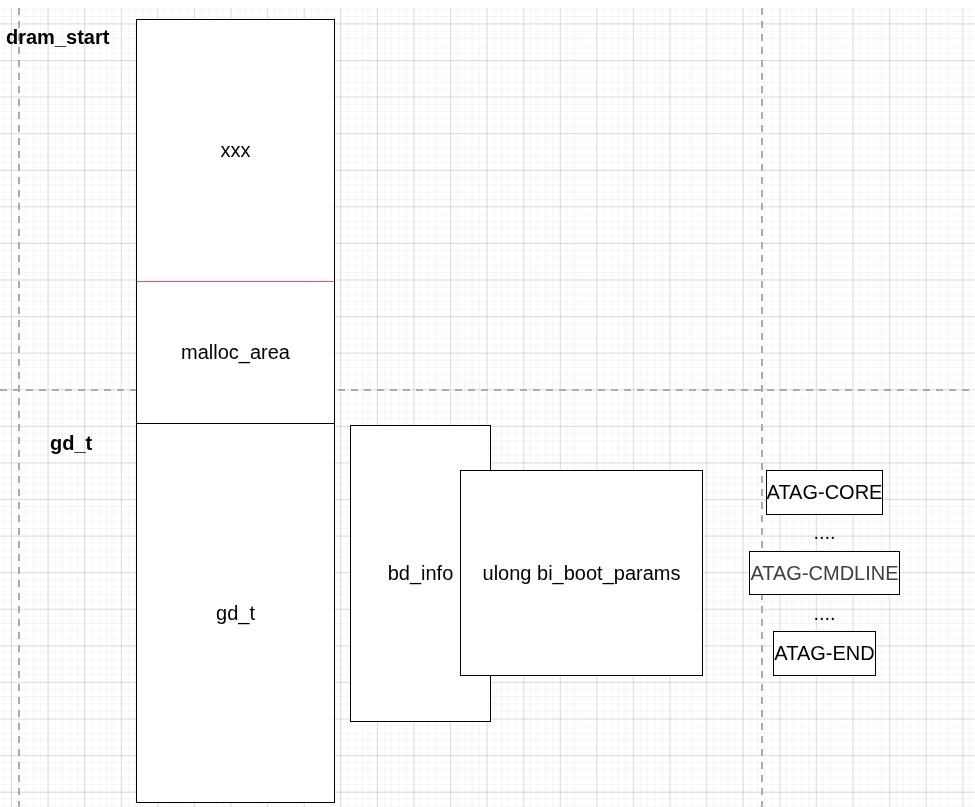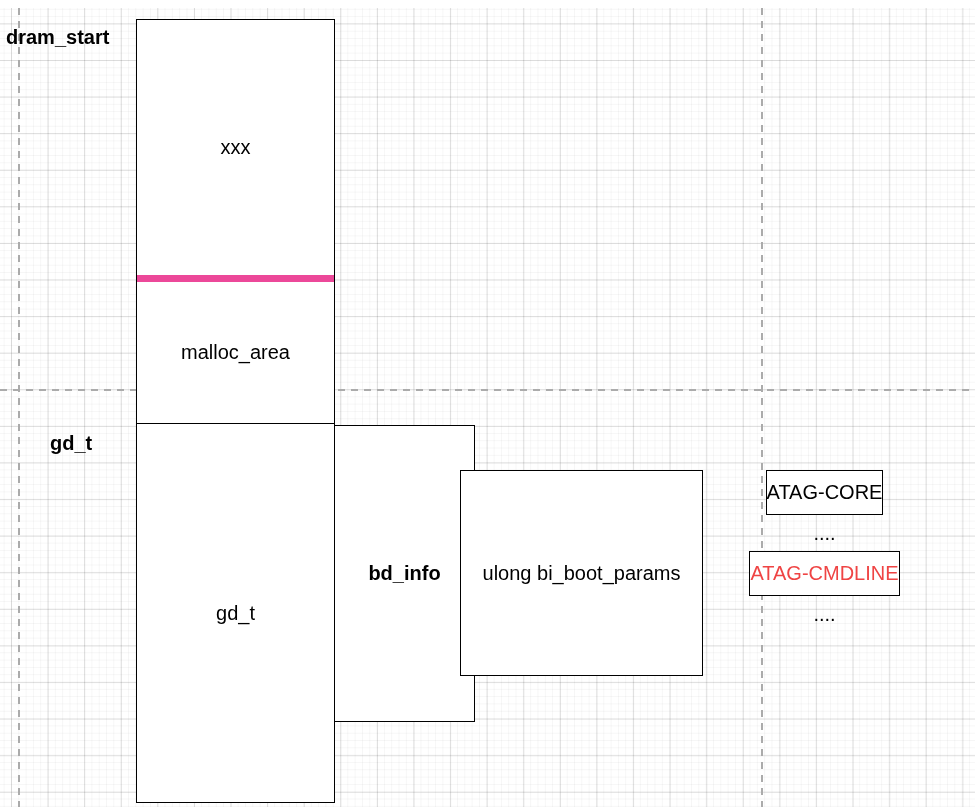--- a/index.html
+++ b/index.html
@@ -69,25 +69,25 @@
     box-sizing: border-box;
     display: flex;
     flex-direction: column;
   }
   #memory-column .cell {
     display: flex;
     align-items: center;
     justify-content: center;
     box-sizing: border-box;
   }
-  #cell-xxx    { height: 262px; border-bottom: 7px solid #ec4899; }
+  #cell-xxx    { height: 262px; border-bottom: 1px solid #ec4899; }
   #cell-malloc { height: 142px; border-bottom: 1px solid #000000; }
   #cell-gdt    { flex: 1; }
 
-  #box-bd-info { left: 334px; top: 417px; width: 141px; height: 297px; font-weight: bold; }
+  #box-bd-info { left: 350px; top: 417px; width: 141px; height: 297px; }
   #box-bi-boot { left: 460px; top: 462px; width: 243px; height: 206px; }
 
   
   #atag-column {
     position: absolute;
     z-index: 2;
     left: 702px; top: 462px;
     width: 245px; height: 206px;
     display: flex;
     flex-direction: column;
@@ -102,21 +102,21 @@
   .atag-row.bordered {
     background: #ffffff;
     border: 1px solid #000000;
     height: 45px;
   }
   .atag-row.gap {
     background: transparent;
     height: 36px;
     flex: 0 0 36px;
   }
-  #atag-row-cmdline .shape-text { color: #ef4444; }
+  #atag-row-cmdline .shape-text { color: #404040; }
 
   
   .free-label {
     position: absolute;
     z-index: 3;
     font-size: 20px;
     font-weight: bold;
     color: #000000;
     white-space: nowrap;
   }
@@ -161,15 +161,18 @@
     </div>
     <div class="atag-row gap">
       <span class="shape-text">....</span>
     </div>
     <div class="atag-row bordered" id="atag-row-cmdline">
       <span class="shape-text">ATAG-CMDLINE</span>
     </div>
     <div class="atag-row gap">
       <span class="shape-text">....</span>
     </div>
+    <div class="atag-row bordered" id="atag-row-end">
+      <span class="shape-text">ATAG-END</span>
+    </div>
   </div>
 
 </div>
 
 </body></html>

